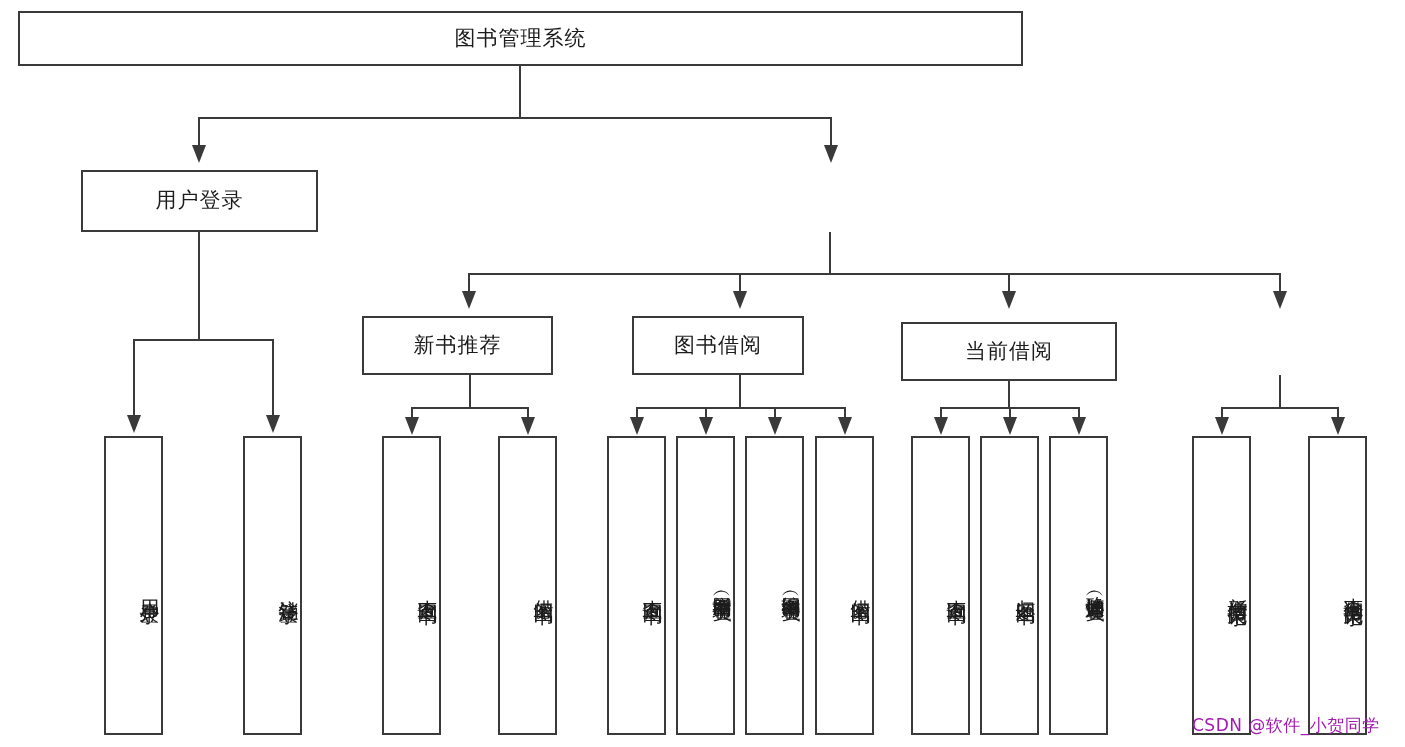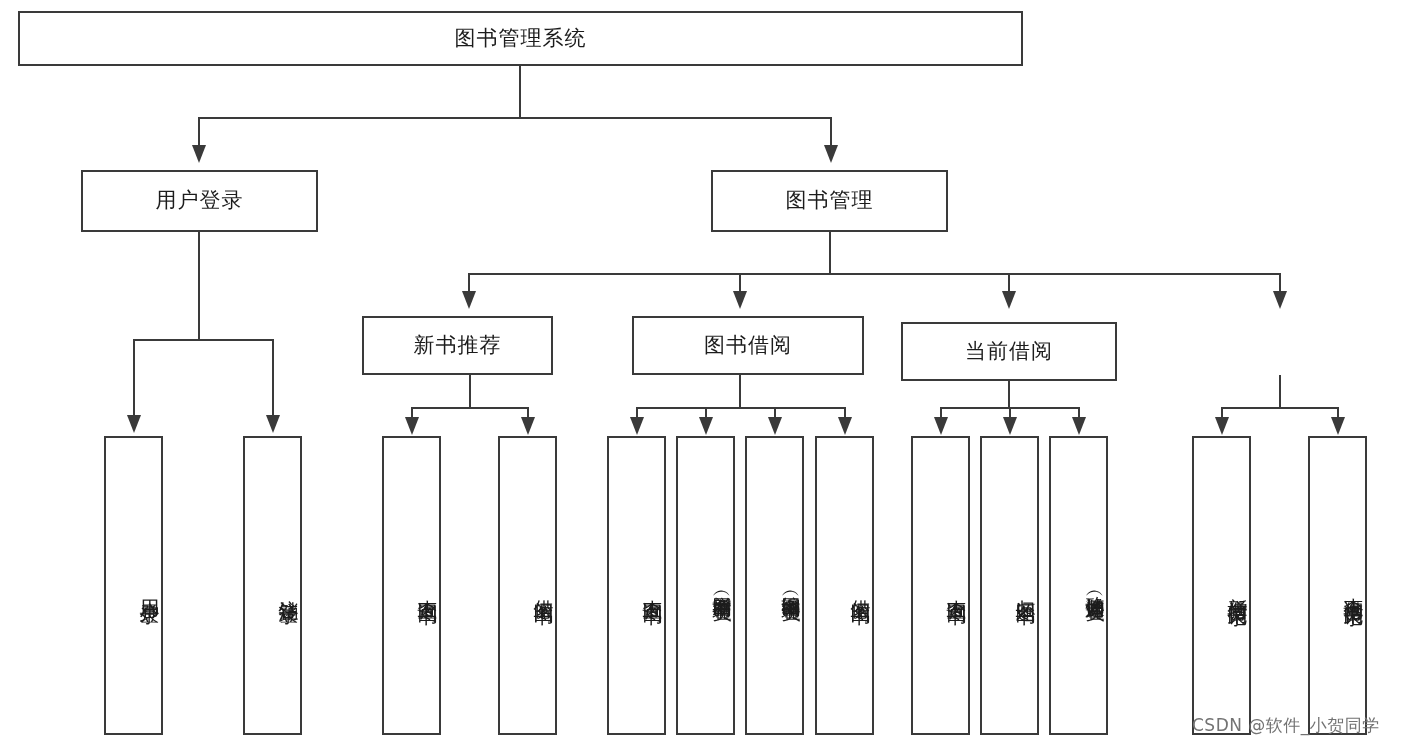--- a/index.html
+++ b/index.html
@@ -68,21 +68,21 @@
     position: absolute;
     width: 0;
     height: 0;
     border-left: 7px solid transparent;
     border-right: 7px solid transparent;
     border-top: 18px solid #3a3a3a;
     z-index: 2;
   }
   .watermark {
     position: absolute;
-    color: #737373;
+    color: #a21caf;
     font-size: 17px;
     letter-spacing: 0.5px;
     white-space: nowrap;
     z-index: 5;
     pointer-events: none;
   }
 </style>
 </head>
 <body>
 
@@ -94,42 +94,41 @@
 
   <div class="hline" style="left:198px; top:117px; width:633px;"></div>
 
   <div class="vline" style="left:198px; top:117px; height:28px;"></div>
   <div class="arrow" style="left:192px; top:145px;"></div>
 
   <div class="vline" style="left:830px; top:117px; height:28px;"></div>
   <div class="arrow" style="left:824px; top:145px;"></div>
 
   <div class="node horiz" style="left:81px; top:170px; width:237px; height:62px;">用户登录</div>
-  <div class="node horiz" style="left:711px; top:170px; width:237px; height:62px;">图书管理</div>
 
   <div class="vline" style="left:198px; top:232px; height:108px;"></div>
   <div class="hline" style="left:133px; top:339px; width:140px;"></div>
   <div class="vline" style="left:133px; top:339px; height:76px;"></div>
   <div class="arrow" style="left:127px; top:415px;"></div>
   <div class="vline" style="left:272px; top:339px; height:76px;"></div>
   <div class="arrow" style="left:266px; top:415px;"></div>
 
   <div class="vline" style="left:829px; top:232px; height:42px;"></div>
   <div class="hline" style="left:468px; top:273px; width:813px;"></div>
   <div class="vline" style="left:468px; top:273px; height:18px;"></div>
   <div class="arrow" style="left:462px; top:291px;"></div>
   <div class="vline" style="left:739px; top:273px; height:18px;"></div>
   <div class="arrow" style="left:733px; top:291px;"></div>
   <div class="vline" style="left:1008px; top:273px; height:18px;"></div>
   <div class="arrow" style="left:1002px; top:291px;"></div>
   <div class="vline" style="left:1279px; top:273px; height:18px;"></div>
   <div class="arrow" style="left:1273px; top:291px;"></div>
 
   <div class="node horiz" style="left:362px; top:316px; width:191px; height:59px;">新书推荐</div>
-  <div class="node horiz" style="left:632px; top:316px; width:232px; height:59px;">图书借阅</div>
+  <div class="node horiz" style="left:632px; top:316px; width:172px; height:59px;">图书借阅</div>
   <div class="node horiz" style="left:901px; top:316px; width:216px; height:59px;margin-top:6px;">当前借阅</div>
 
   <div class="vline" style="left:469px; top:375px; height:33px;"></div>
   <div class="hline" style="left:411px; top:407px; width:117px;"></div>
   <div class="vline" style="left:411px; top:407px; height:10px;"></div>
   <div class="arrow" style="left:405px; top:417px;"></div>
   <div class="vline" style="left:527px; top:407px; height:10px;"></div>
   <div class="arrow" style="left:521px; top:417px;"></div>
 
   <div class="vline" style="left:739px; top:375px; height:33px;"></div>

